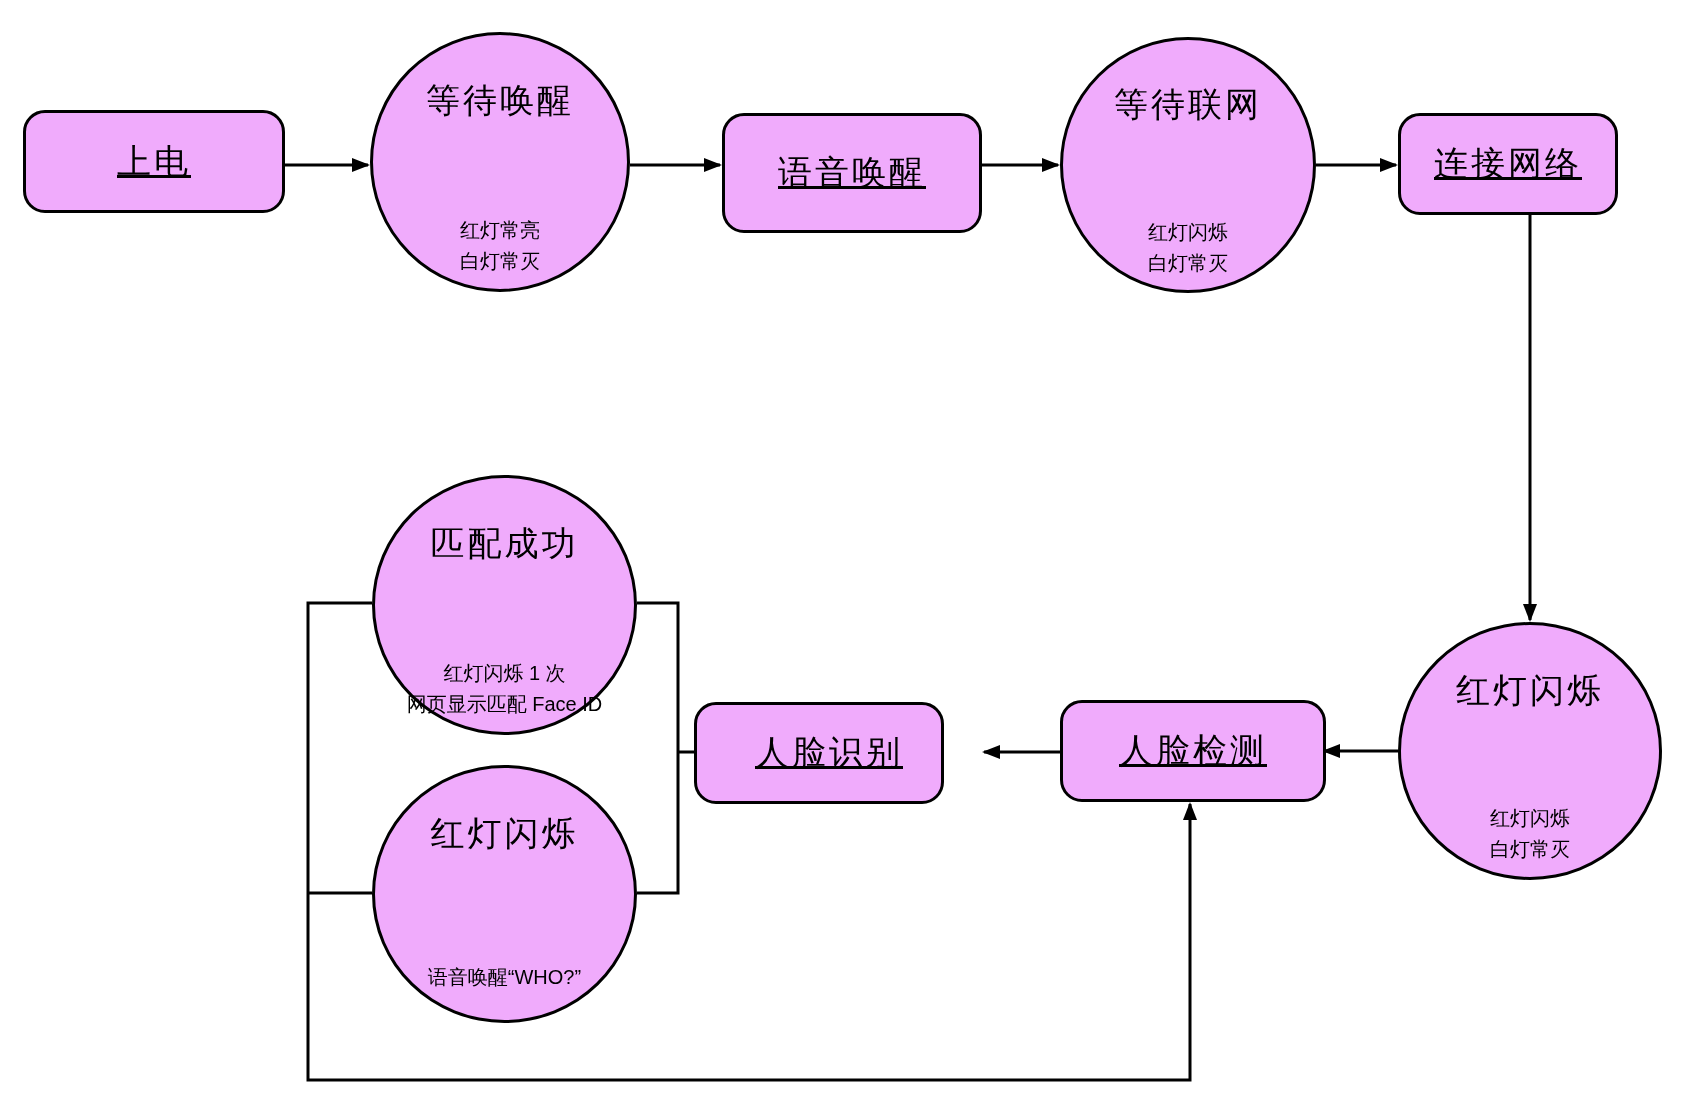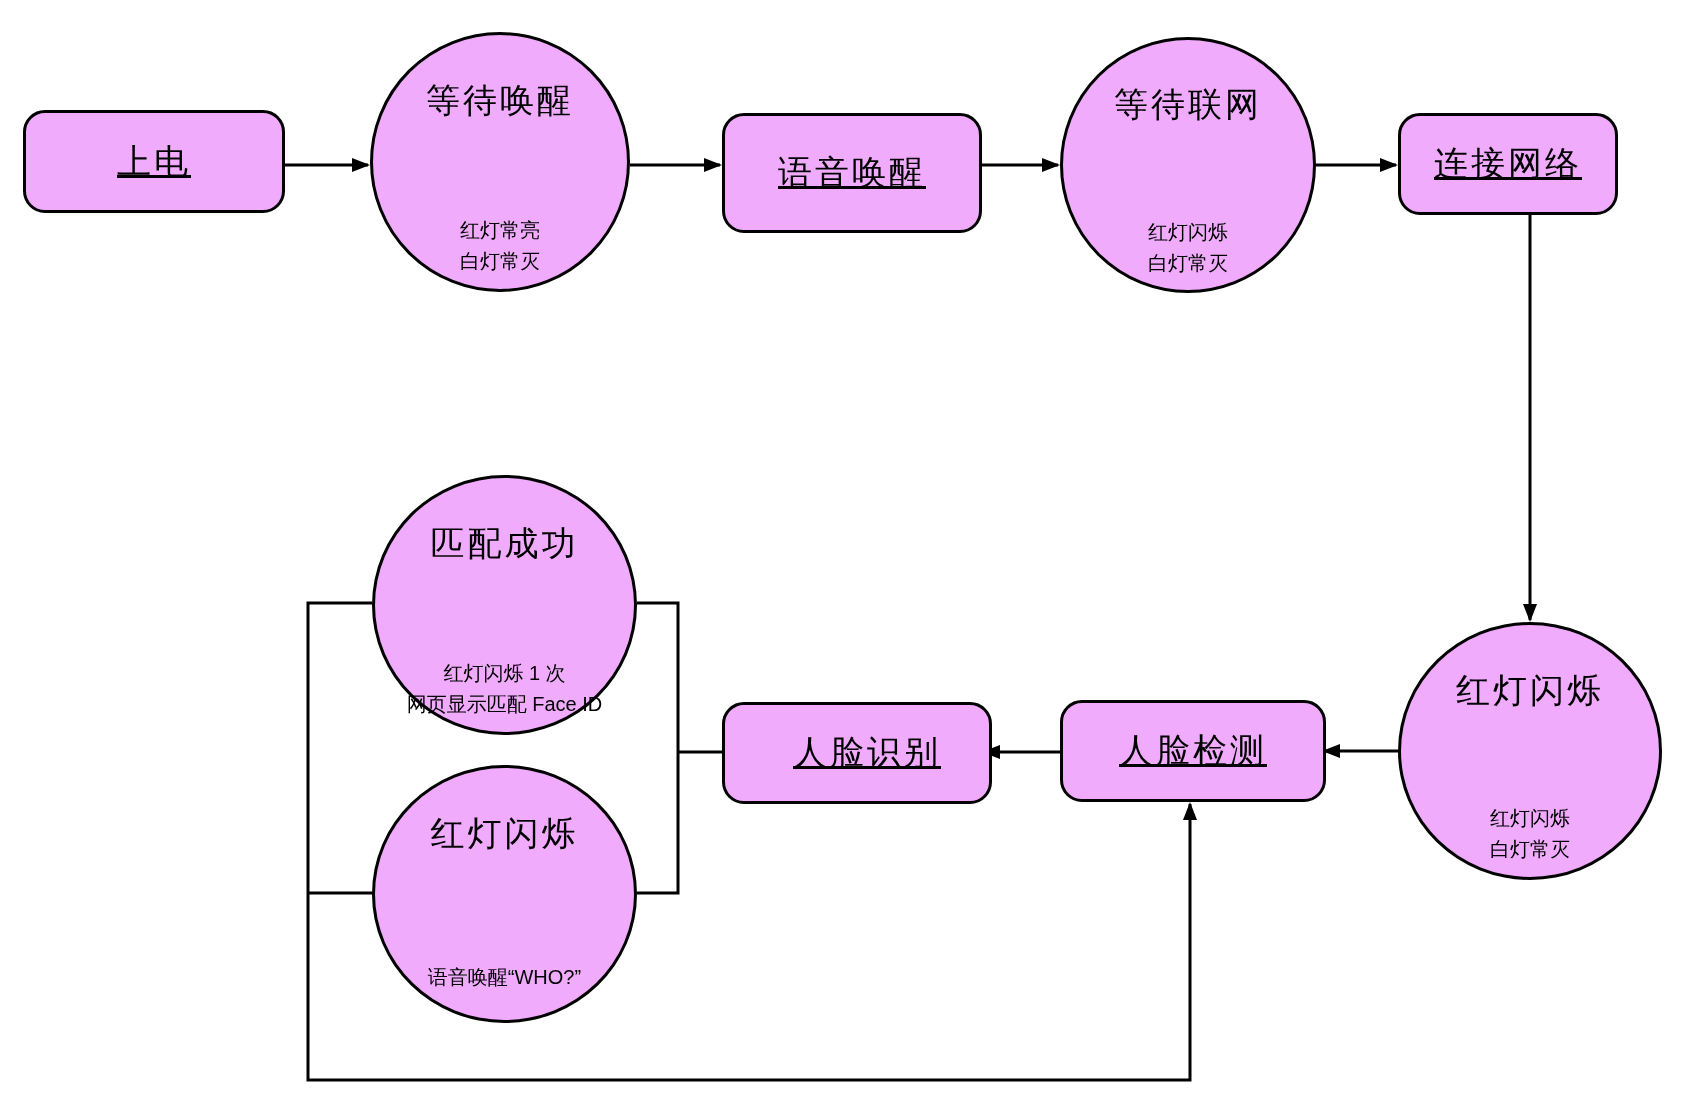--- a/index.html
+++ b/index.html
@@ -100,21 +100,21 @@
   </div>
 
   <div class="node rect" style="left:722px; top:113px; width:260px; height:120px;">
     <span class="label">语音唤醒</span>
   </div>
 
   <div class="node rect" style="left:1398px; top:113px; width:220px; height:102px;">
     <span class="label">连接网络</span>
   </div>
 
-  <div class="node rect" style="left:722px; top:702px; width:270px; height:102px;padding-left:20px;">
+  <div class="node rect" style="left:694px; top:702px; width:250px; height:102px;padding-left:20px;">
     <span class="label">人脸识别</span>
   </div>
 
   <div class="node rect" style="left:1060px; top:700px; width:266px; height:102px;">
     <span class="label">人脸检测</span>
   </div>
 
   <div class="node circle" style="left:370px; top:32px; width:260px; height:260px;">
     <span class="title">等待唤醒</span>
     <span class="note">红灯常亮

